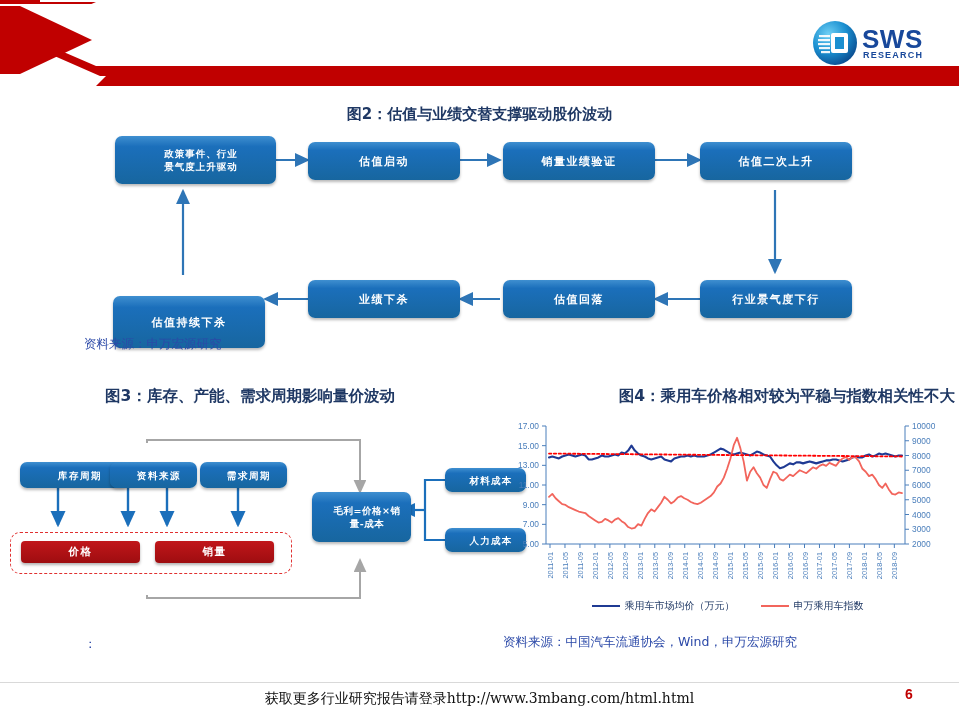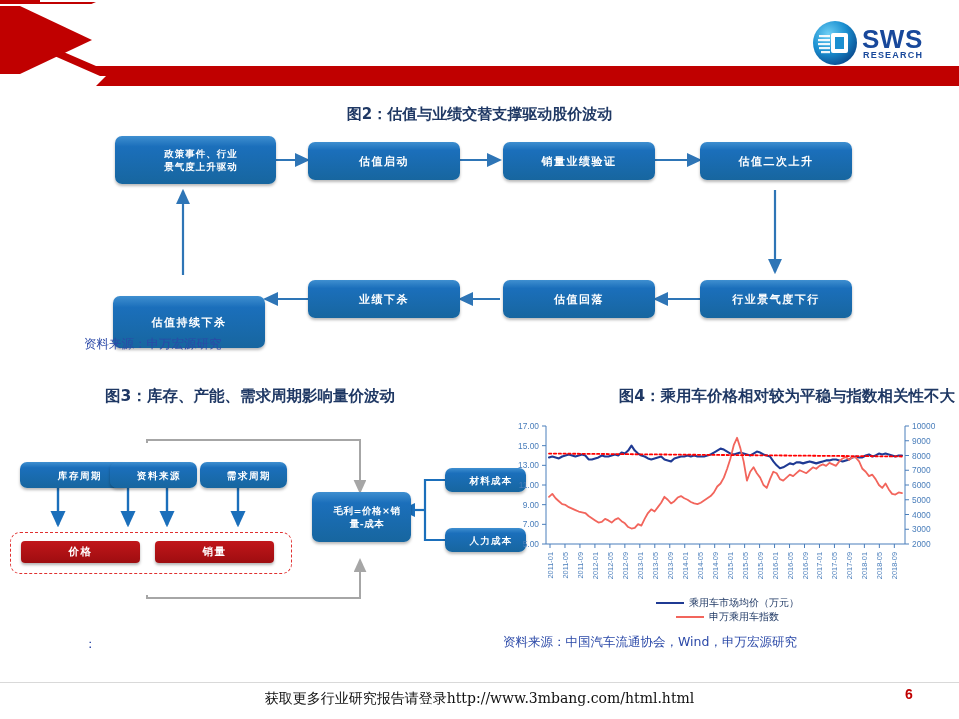--- a/index.html
+++ b/index.html
@@ -70,21 +70,21 @@
     font-weight:700;font-size:10.5px;letter-spacing:1.5px;
     font-family:"DejaVu Serif","Liberation Serif",serif;
   }
   .dashbox{position:absolute;border:1.6px dashed #e03030;border-radius:10px;}
 
   svg.ovl{position:absolute;left:0;top:0;width:959px;height:719px;pointer-events:none;}
 
   
   .chart-wrap{position:absolute;left:500px;top:412px;width:455px;height:215px;}
   .legend{position:absolute;left:500px;top:596px;width:455px;height:20px;
-      display:flex;align-items:center;justify-content:flex-start;flex-direction:column;}
+      display:flex;align-items:center;justify-content:center;gap:26px;}
   .lg-item{display:flex;align-items:center;gap:5px;font-size:10px;color:#1f3864;
       font-family:"DejaVu Sans","Liberation Sans",sans-serif;}
   .lg-line{width:28px;height:2.6px;display:inline-block;}
 </style>
 </head>
 <body>
 
 <div class="header">
   <svg class="ovl" style="height:90px">
     <polygon points="0,0 959,0 959,76 100,76 18,40 100,4 0,4" fill="#c00000"></polygon>

